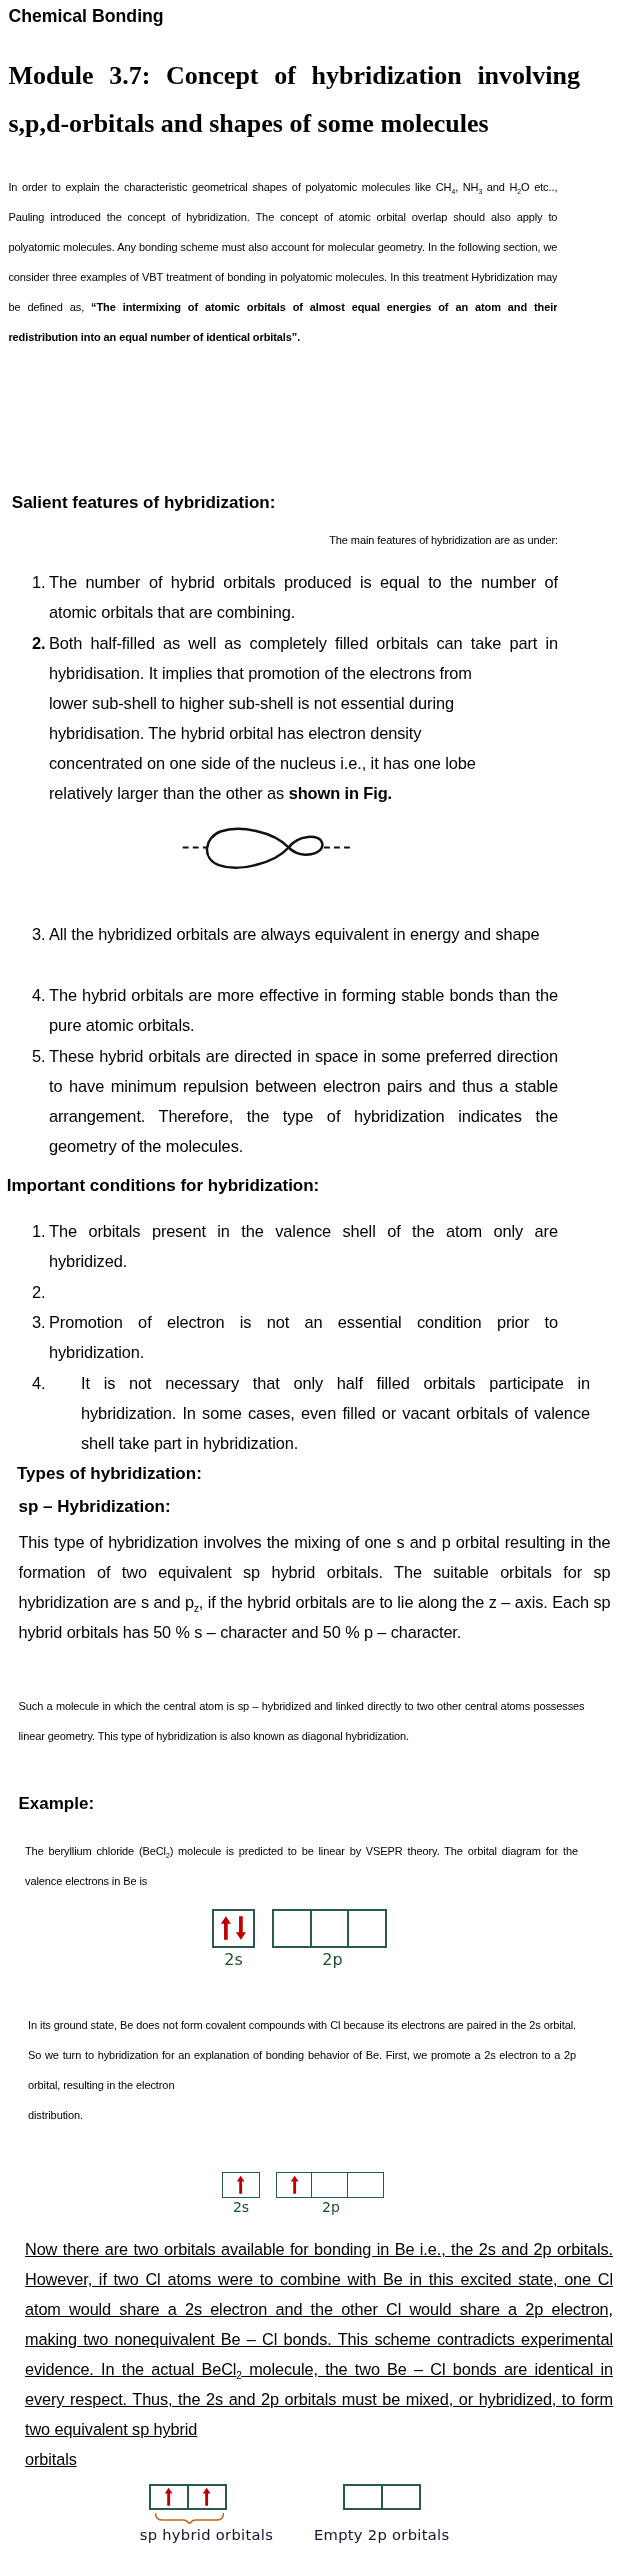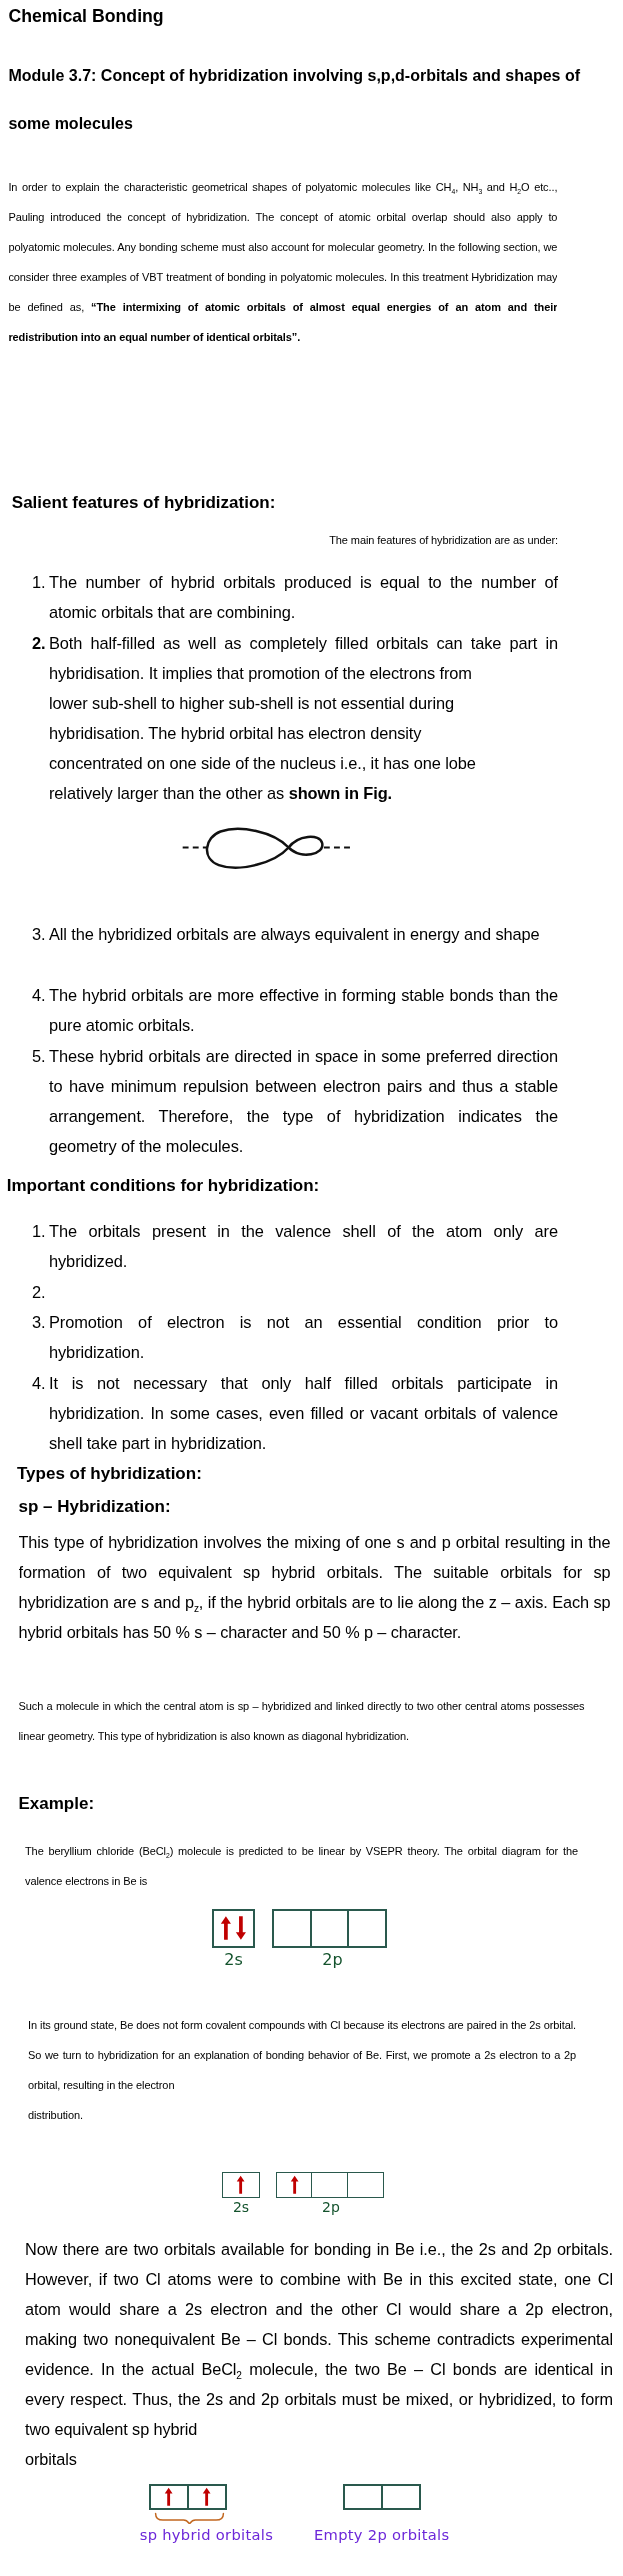--- a/index.html
+++ b/index.html
@@ -3,45 +3,45 @@
 <meta charset="utf-8">
 <style>
   html,body{margin:0;padding:0;background:#fff;}
   .page{position:relative;width:624px;height:2576px;overflow:hidden;background:#fff;
         font-family:"Liberation Sans",sans-serif;color:#000;}
   p,h1,h2,h3{margin:0;padding:0;}
   sub{font-size:0.62em;line-height:0;}
   b{font-weight:bold;}
 
   .h1{margin:5px 0 0 8.4px;font-size:17.7px;line-height:22px;font-weight:bold;}
-  .h2{margin:25px 44px 0 8.4px;font-size:16px;line-height:48px;font-weight:bold;text-align:justify;}
+  .h2{margin:25px 44px 0 8.4px;font-size:26px;line-height:48px;font-weight:bold;text-align:justify;font-family:Liberation Serif, serif;}
   .body{font-size:11px;line-height:30px;text-align:justify;letter-spacing:-0.1px;overflow:hidden;}
   .intro{margin:23.6px 0 0 8.4px;width:549px;height:303px;}
   .h3{font-size:17px;line-height:20px;font-weight:bold;}
   .h-salient{margin:18.5px 0 0 11.8px;}
   .lead{margin:17px 0 0 10px;width:548px;height:20px;line-height:20px;text-align:right;}
   .list{margin-left:32px;}
   .list1a{margin-top:17px;}
   .list1b{margin-top:13.5px;}
   .list2{margin-top:20px;}
   .li{display:flex;}
   .num{flex:0 0 17px;width:17px;line-height:30px;font-size:16.4px;}
   .bold-num{font-weight:bold;}
   .txt{width:509px;line-height:30px;font-size:16.4px;text-align:justify;letter-spacing:-0.1px;overflow:hidden;}
-  .ht2{height:61px;} .ht3{height:91px;} .ht4{height:121px;} .ht6{height:182px;}
+  .ht2{height:61px;} .ht3{height:91px;margin-left:32px;} .ht4{height:121px;} .ht6{height:182px;}
   .fig{margin:11.8px 0 0 181px;width:174px;height:84px;}
   .h-cond{margin:13.5px 0 0 6.7px;}
   .h-types{margin:5px 0 0 17px;}
   .h-sp{margin:13.5px 0 0 18.5px;}
   .sp1{margin:10px 0 0 18.5px;width:592px;height:152px;font-size:16.3px;}
   .sp2{margin:11.8px 0 0 18.5px;width:566px;height:91px;}
   .h-ex{margin:11.8px 0 0 18.5px;}
   .ex1{margin:22px 0 0 25px;width:553px;height:61px;}
   .ex2{margin:30px 0 0 28px;width:548px;height:152px;}
-  .ex3{margin:18.5px 0 0 25px;width:588px;height:243px;font-size:16.3px;}
+  .ex3{margin:18.5px 0 0 25px;width:588px;height:243px;font-size:16.3px;text-decoration:underline;}
 
   
   .diagram{}
   .drow{display:flex;align-items:flex-end;}
   .obox{box-sizing:border-box;background:#fff;border:2.5px solid #2A594D;
         display:flex;align-items:center;justify-content:center;gap:2.5px;}
   .cells{display:flex;}
   .cell{box-sizing:border-box;background:#fff;border:2.5px solid #2A594D;
         display:flex;align-items:center;justify-content:center;gap:2.5px;}
   .cell + .cell{margin-left:-2.5px;}
@@ -65,21 +65,21 @@
   .d2 .ls{width:38px;} .d2 .gap{width:16px;} .d2 .lp{width:110px;}
   .ar-sm{width:9.3px;height:19.4px;}
 
   .d3{margin-top:6.7px;height:57px;}
   .d3row{display:flex;align-items:flex-start;}
   .hgroup{margin-left:149px;width:81px;}
   .egroup{margin-left:113px;width:81px;}
   .c3 .cell{width:40px;height:26px;}
   .brace{display:block;margin-top:2.5px;width:81px;height:11.8px;}
   .dlabel3{display:block;white-space:nowrap;font-family:"DejaVu Sans",sans-serif;
-           font-size:14.7px;color:#6d28d9;letter-spacing:0.3px;}
+           font-size:14.7px;color:#0f172a;letter-spacing:0.3px;}
   .sp-label{margin-left:-9.3px;margin-top:1.7px;}
   .e-label{margin-left:-29px;margin-top:16px;}
 </style>
 </head>
 <body>
 
 <div class="page">
 
   <h1 class="h1">Chemical Bonding</h1>
 

